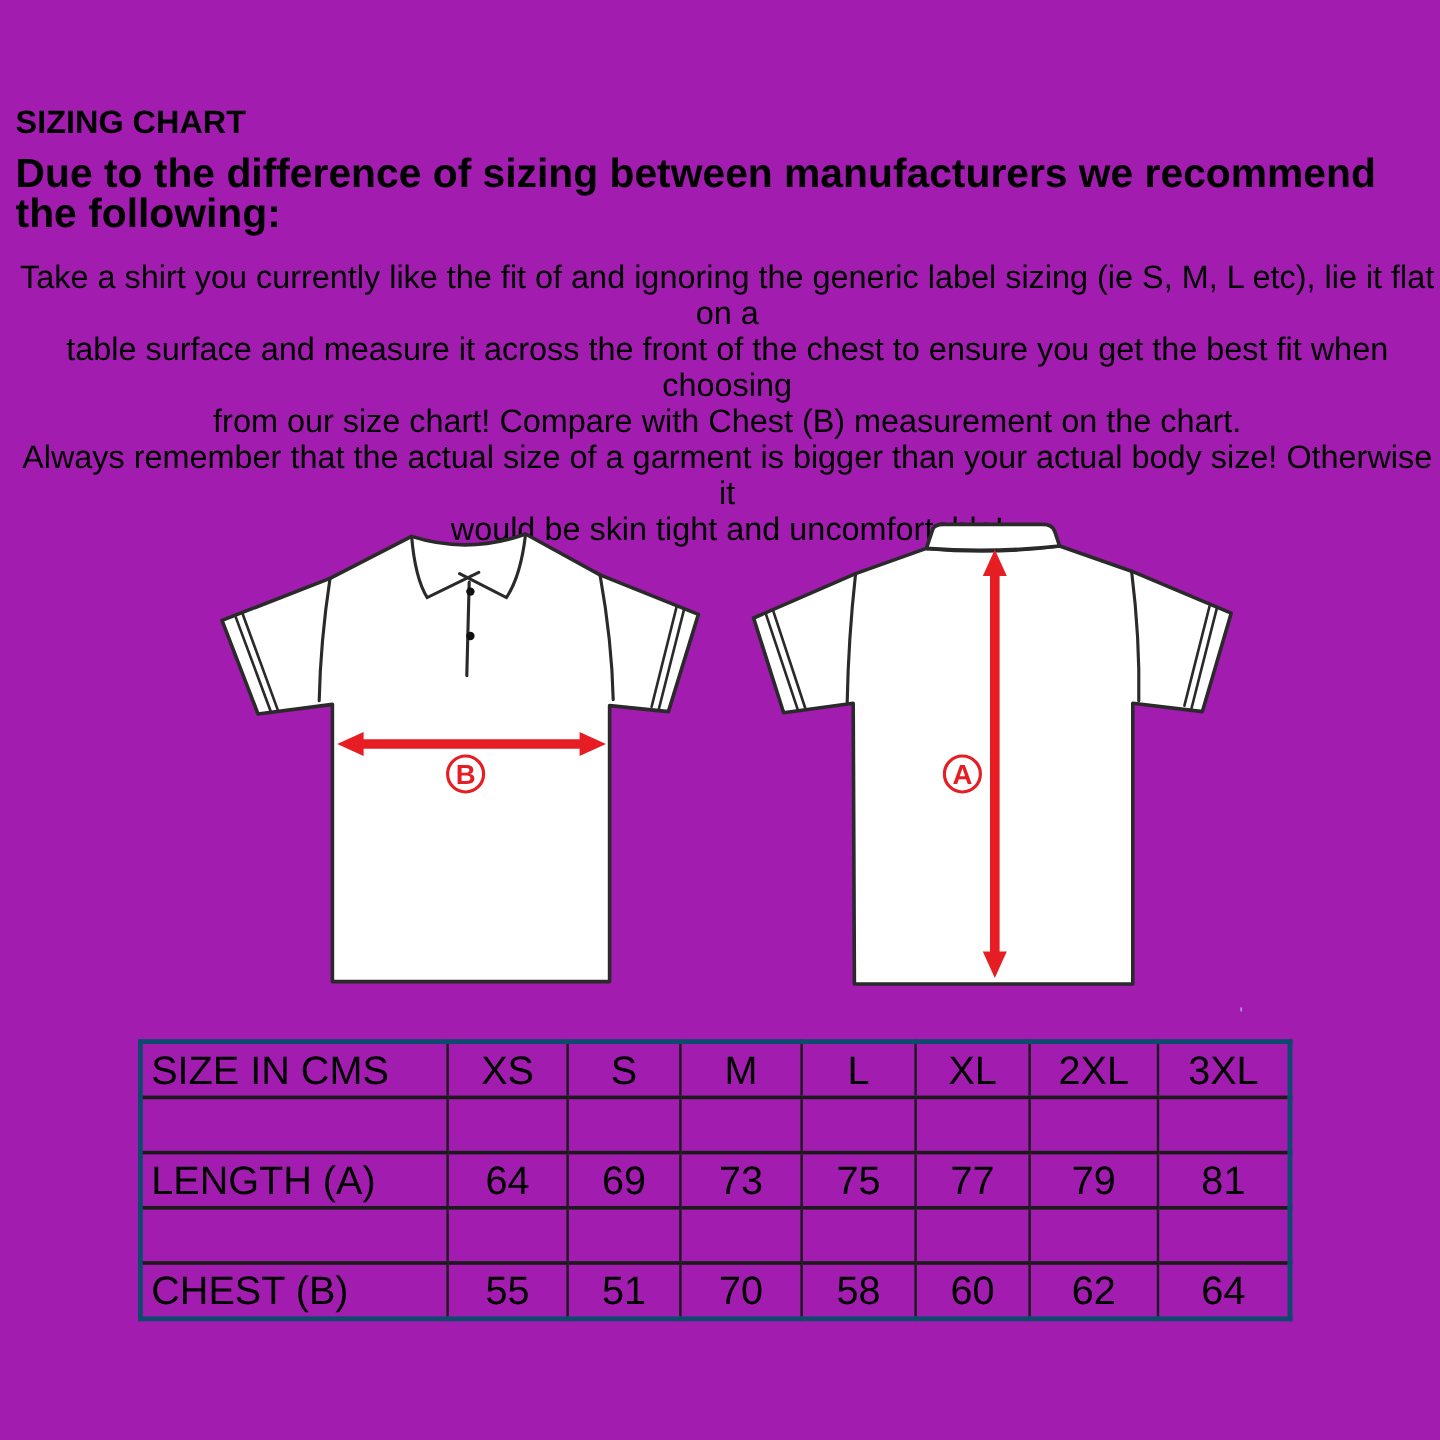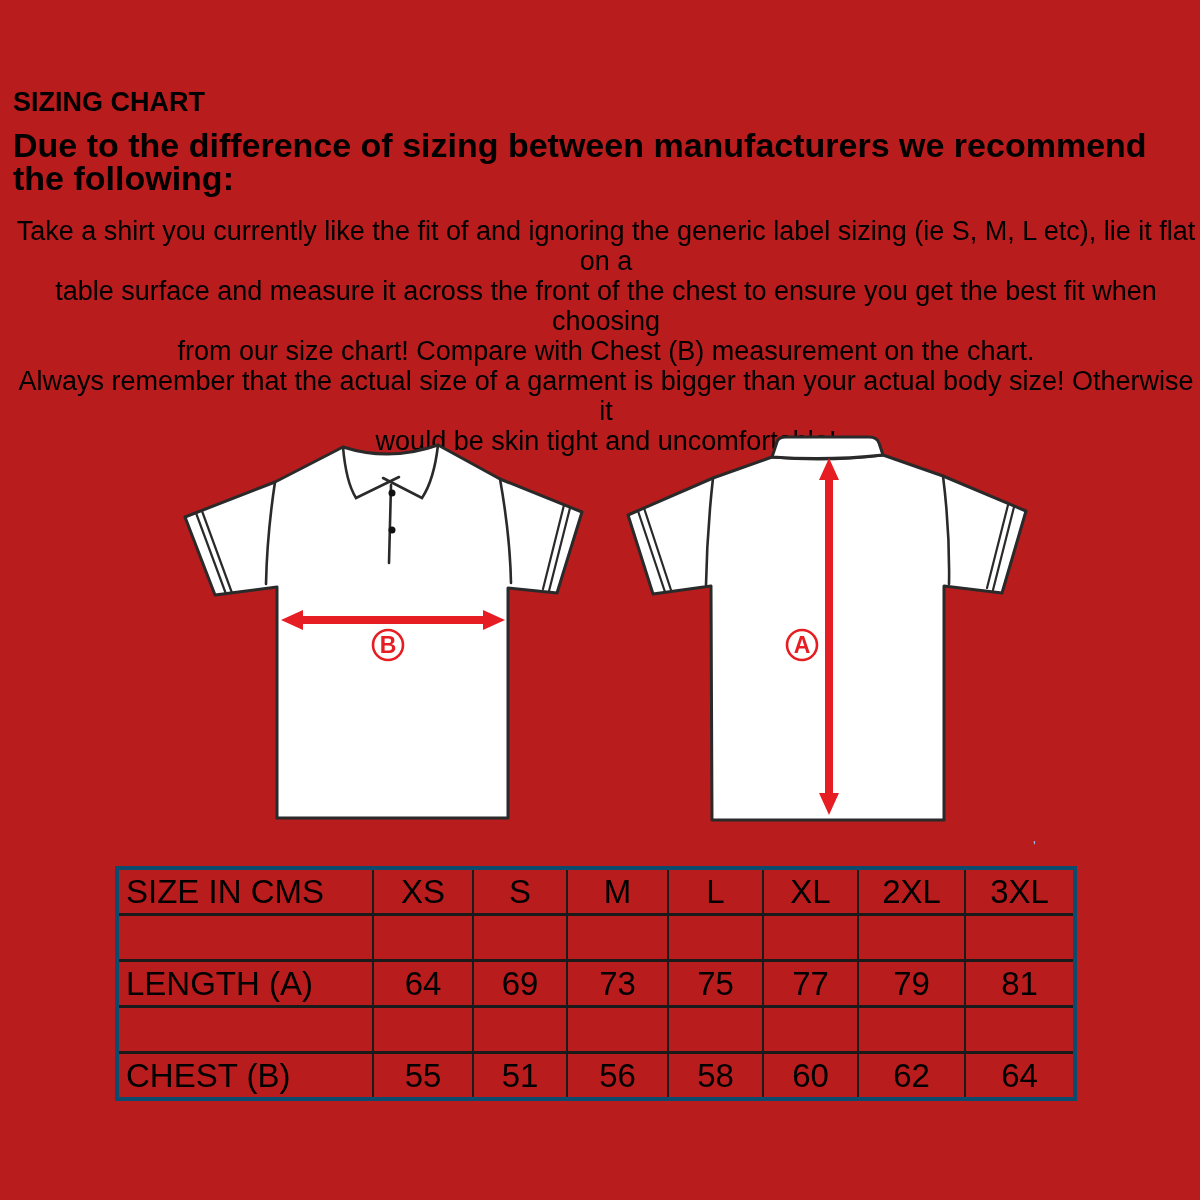--- a/index.html
+++ b/index.html
@@ -47,21 +47,21 @@
   #size-table { border:4px solid #0c4a6e; }
   #size-table td.rowlabel { text-align:left; padding-left:7px; }
   #artifact {
     position:absolute; left:1033px; top:841px; width:3px; height:9px;
     color:#9fb4e2; font-size:15px; line-height:9px;
   }
 </style>
 </head>
 <body>
 
-<div id="canvas" style="--accent: #e61e23; --outline: #2a2a2a; background: #b91c1c;">
+<div id="canvas" style="--accent: #e61e23; --outline: #2a2a2a; background: #a21caf;">
 
   <div class="text-block">
     <p class="h-title">SIZING CHART</p>
     <p class="h-recommend">Due to the difference of sizing between manufacturers we recommend the following:</p>
     <p class="body-copy">Take a shirt you currently like the fit of and ignoring the generic label sizing (ie S, M, L etc), lie it flat on a
 table surface and measure it across the front of the chest to ensure you get the best fit when choosing
 from our size chart! Compare with Chest (B) measurement on the chart.
 Always remember that the actual size of a garment is bigger than your actual body size! Otherwise it
 would be skin tight and uncomfortable!</p>
   </div>
@@ -155,21 +155,21 @@
           <td></td>
           <td></td>
           <td></td>
           <td></td>
           <td></td>
         </tr>
         <tr>
           <td class="rowlabel">CHEST (B)</td>
           <td>55</td>
           <td>51</td>
-          <td>56</td>
+          <td>70</td>
           <td>58</td>
           <td>60</td>
           <td>62</td>
           <td>64</td>
         </tr>
       </tbody>
   </table>
 
   <span id="artifact">'</span>
 

